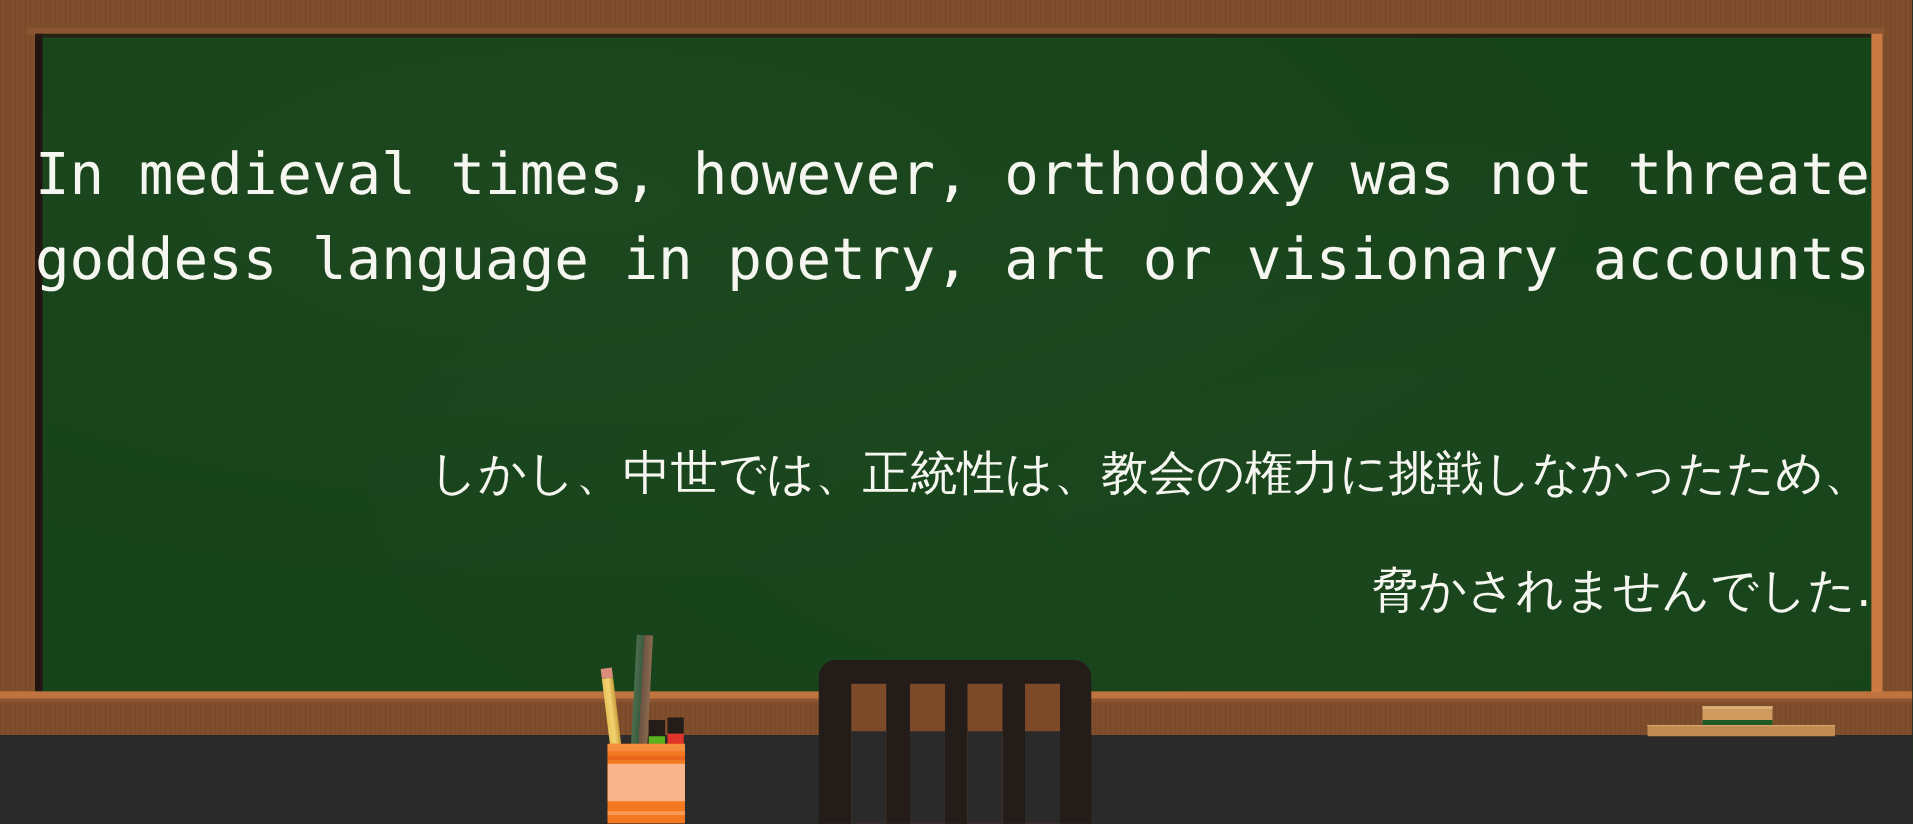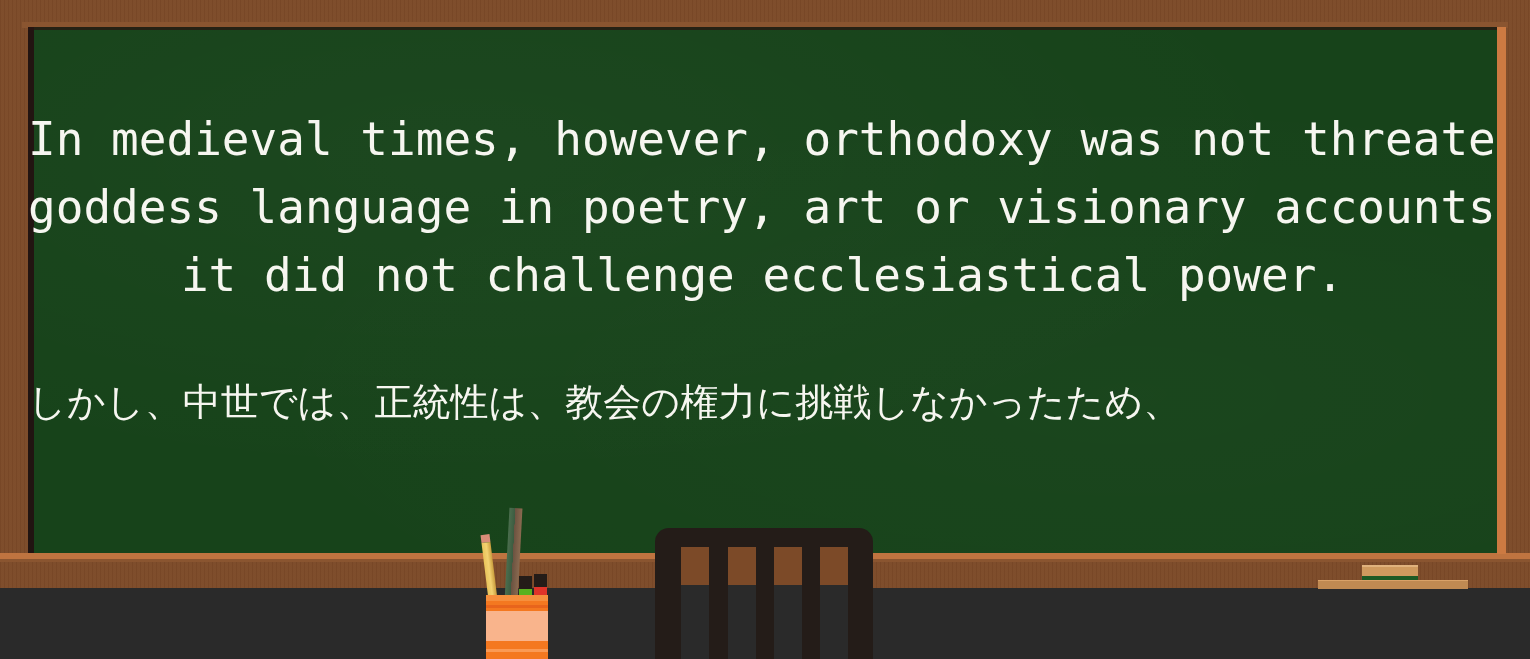--- a/index.html
+++ b/index.html
@@ -131,21 +131,22 @@
     text-align: center;
   }
   #blank-line {
     height: 68px;
   }
   .jp-line {
     font-family: "DejaVu Sans", sans-serif;
     font-size: 38px;
     line-height: 50px;
     white-space: nowrap;
-    text-align: left;
+    text-align: right;
+    margin-top: 44px;
   }
 
   
   #eraser-group {
     position: absolute;
     left: 1318px; top: 562px;
     width: 150px; height: 26px;
     z-index: 6;
   }
   #ledge-board {
@@ -309,27 +310,27 @@
   <div id="board">
     <div id="board-shadow-l"></div>
     <div id="board-shadow-t"></div>
     <div id="board-texture"></div>
 
     <div id="board-text">
 
       <div id="en-block">
         <div class="en-line">In medieval times, however, orthodoxy was not threatened by</div>
         <div class="en-line">goddess language in poetry, art or visionary accounts since</div>
-        <div class="en-line">it did not challenge ecclesiastical power.</div>
       </div>
 
       <div id="blank-line"></div>
 
       <div id="jp-block">
         <div class="jp-line">しかし、中世では、正統性は、教会の権力に挑戦しなかったため、</div>
+        <div class="jp-line">脅かされませんでした.</div>
       </div>
 
     </div>
   </div>
 
   <div id="eraser-group">
     <div id="ledge-board"></div>
     <div id="eraser-body"></div>
     <div id="eraser-felt"></div>
   </div>

